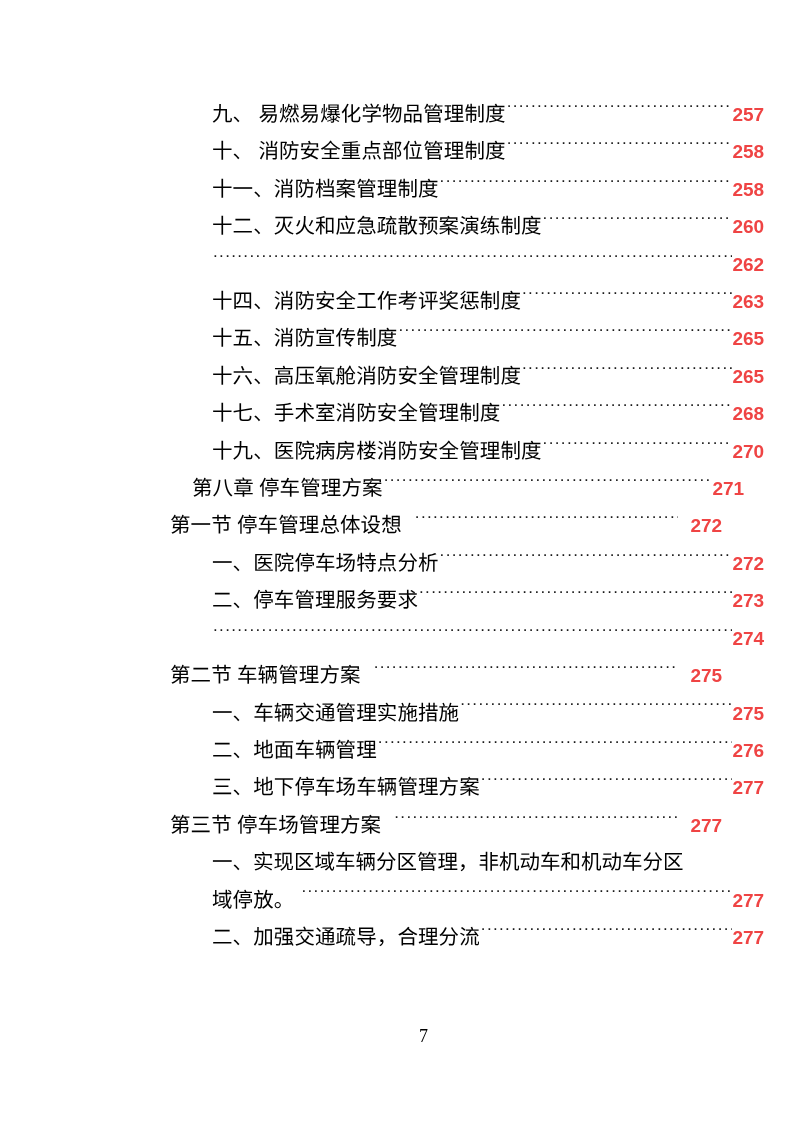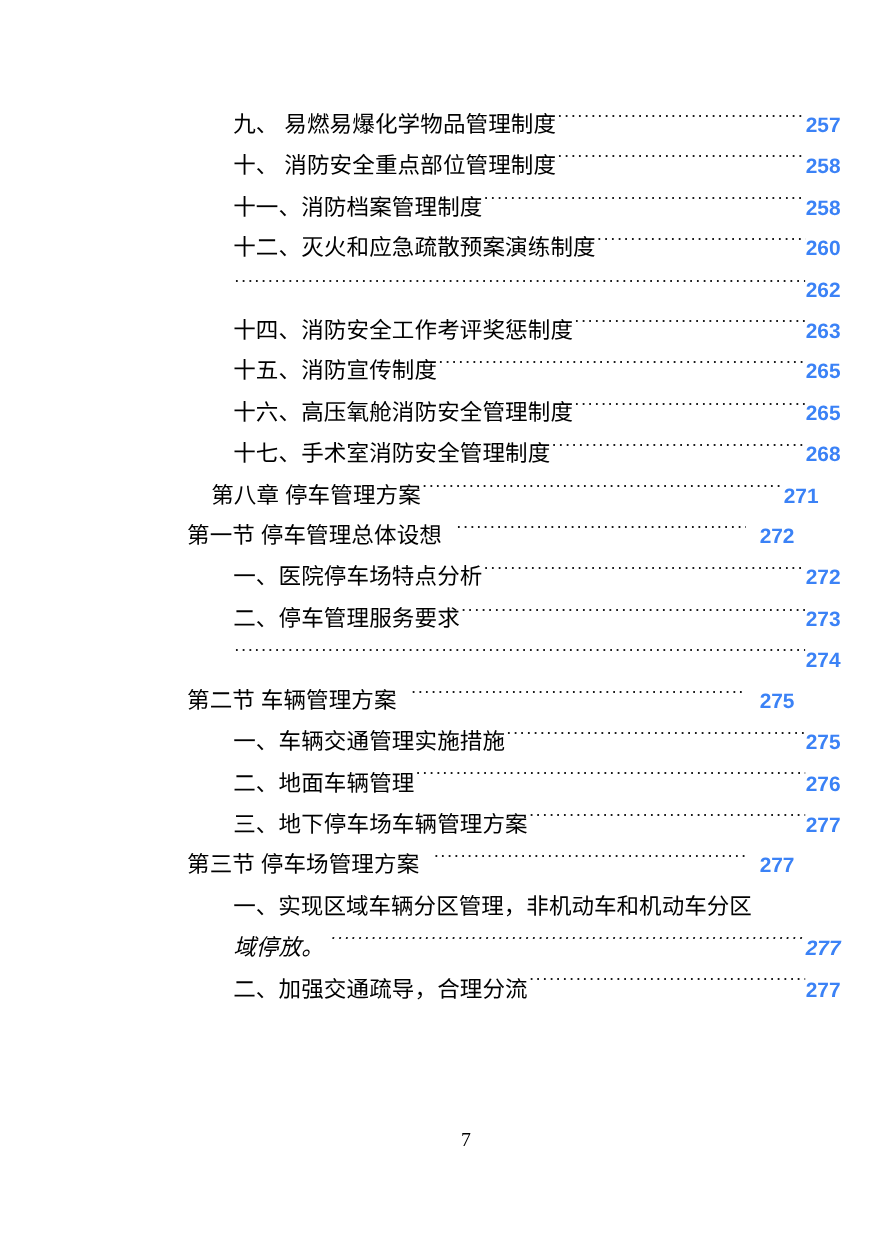--- a/index.html
+++ b/index.html
@@ -75,39 +75,38 @@
     color: #1a1a1a;
     white-space: nowrap;
   }
 
   .entry-page {
     flex: 0 0 auto;
     font-family: "Liberation Sans", "DejaVu Sans", sans-serif;
     font-weight: bold;
     font-size: 19px;
     letter-spacing: -0.1px;
-    color: #3b82f6;
+    color: #ef4444;
     text-align: right;
     min-width: 30px;
   }
 
   
   .toc-entry.wrapped {
     display: block;
     white-space: normal;
   }
   .toc-entry.wrapped .wrap-first {
     display: block;
     width: 100%;
   }
   .toc-entry.wrapped .wrap-second {
     display: flex;
     align-items: baseline;
     width: 100%;
-    font-style: italic;
   }
   .toc-entry.wrapped .wrap-second .entry-label {
     padding-right: 6px;
   }
 
   
   .folio {
     position: absolute;
     left: 0;
     top: 1026px;
@@ -172,20 +171,25 @@
       <span class="entry-page">265</span>
     </div>
 
     <div class="toc-entry lvl-item">
       <span class="entry-label">十七、手术室消防安全管理制度</span>
       <span class="leader"></span>
       <span class="entry-page">268</span>
     </div>
 
 
+    <div class="toc-entry lvl-item">
+      <span class="entry-label">十九、医院病房楼消防安全管理制度</span>
+      <span class="leader"></span>
+      <span class="entry-page">270</span>
+    </div>
 
     <div class="toc-entry lvl-chapter">
       <span class="entry-label">第八章 停车管理方案</span>
       <span class="leader"></span>
       <span class="entry-page">271</span>
     </div>
 
     <div class="toc-entry lvl-section">
       <span class="entry-label">第一节 停车管理总体设想</span>
       <span class="leader"></span>

